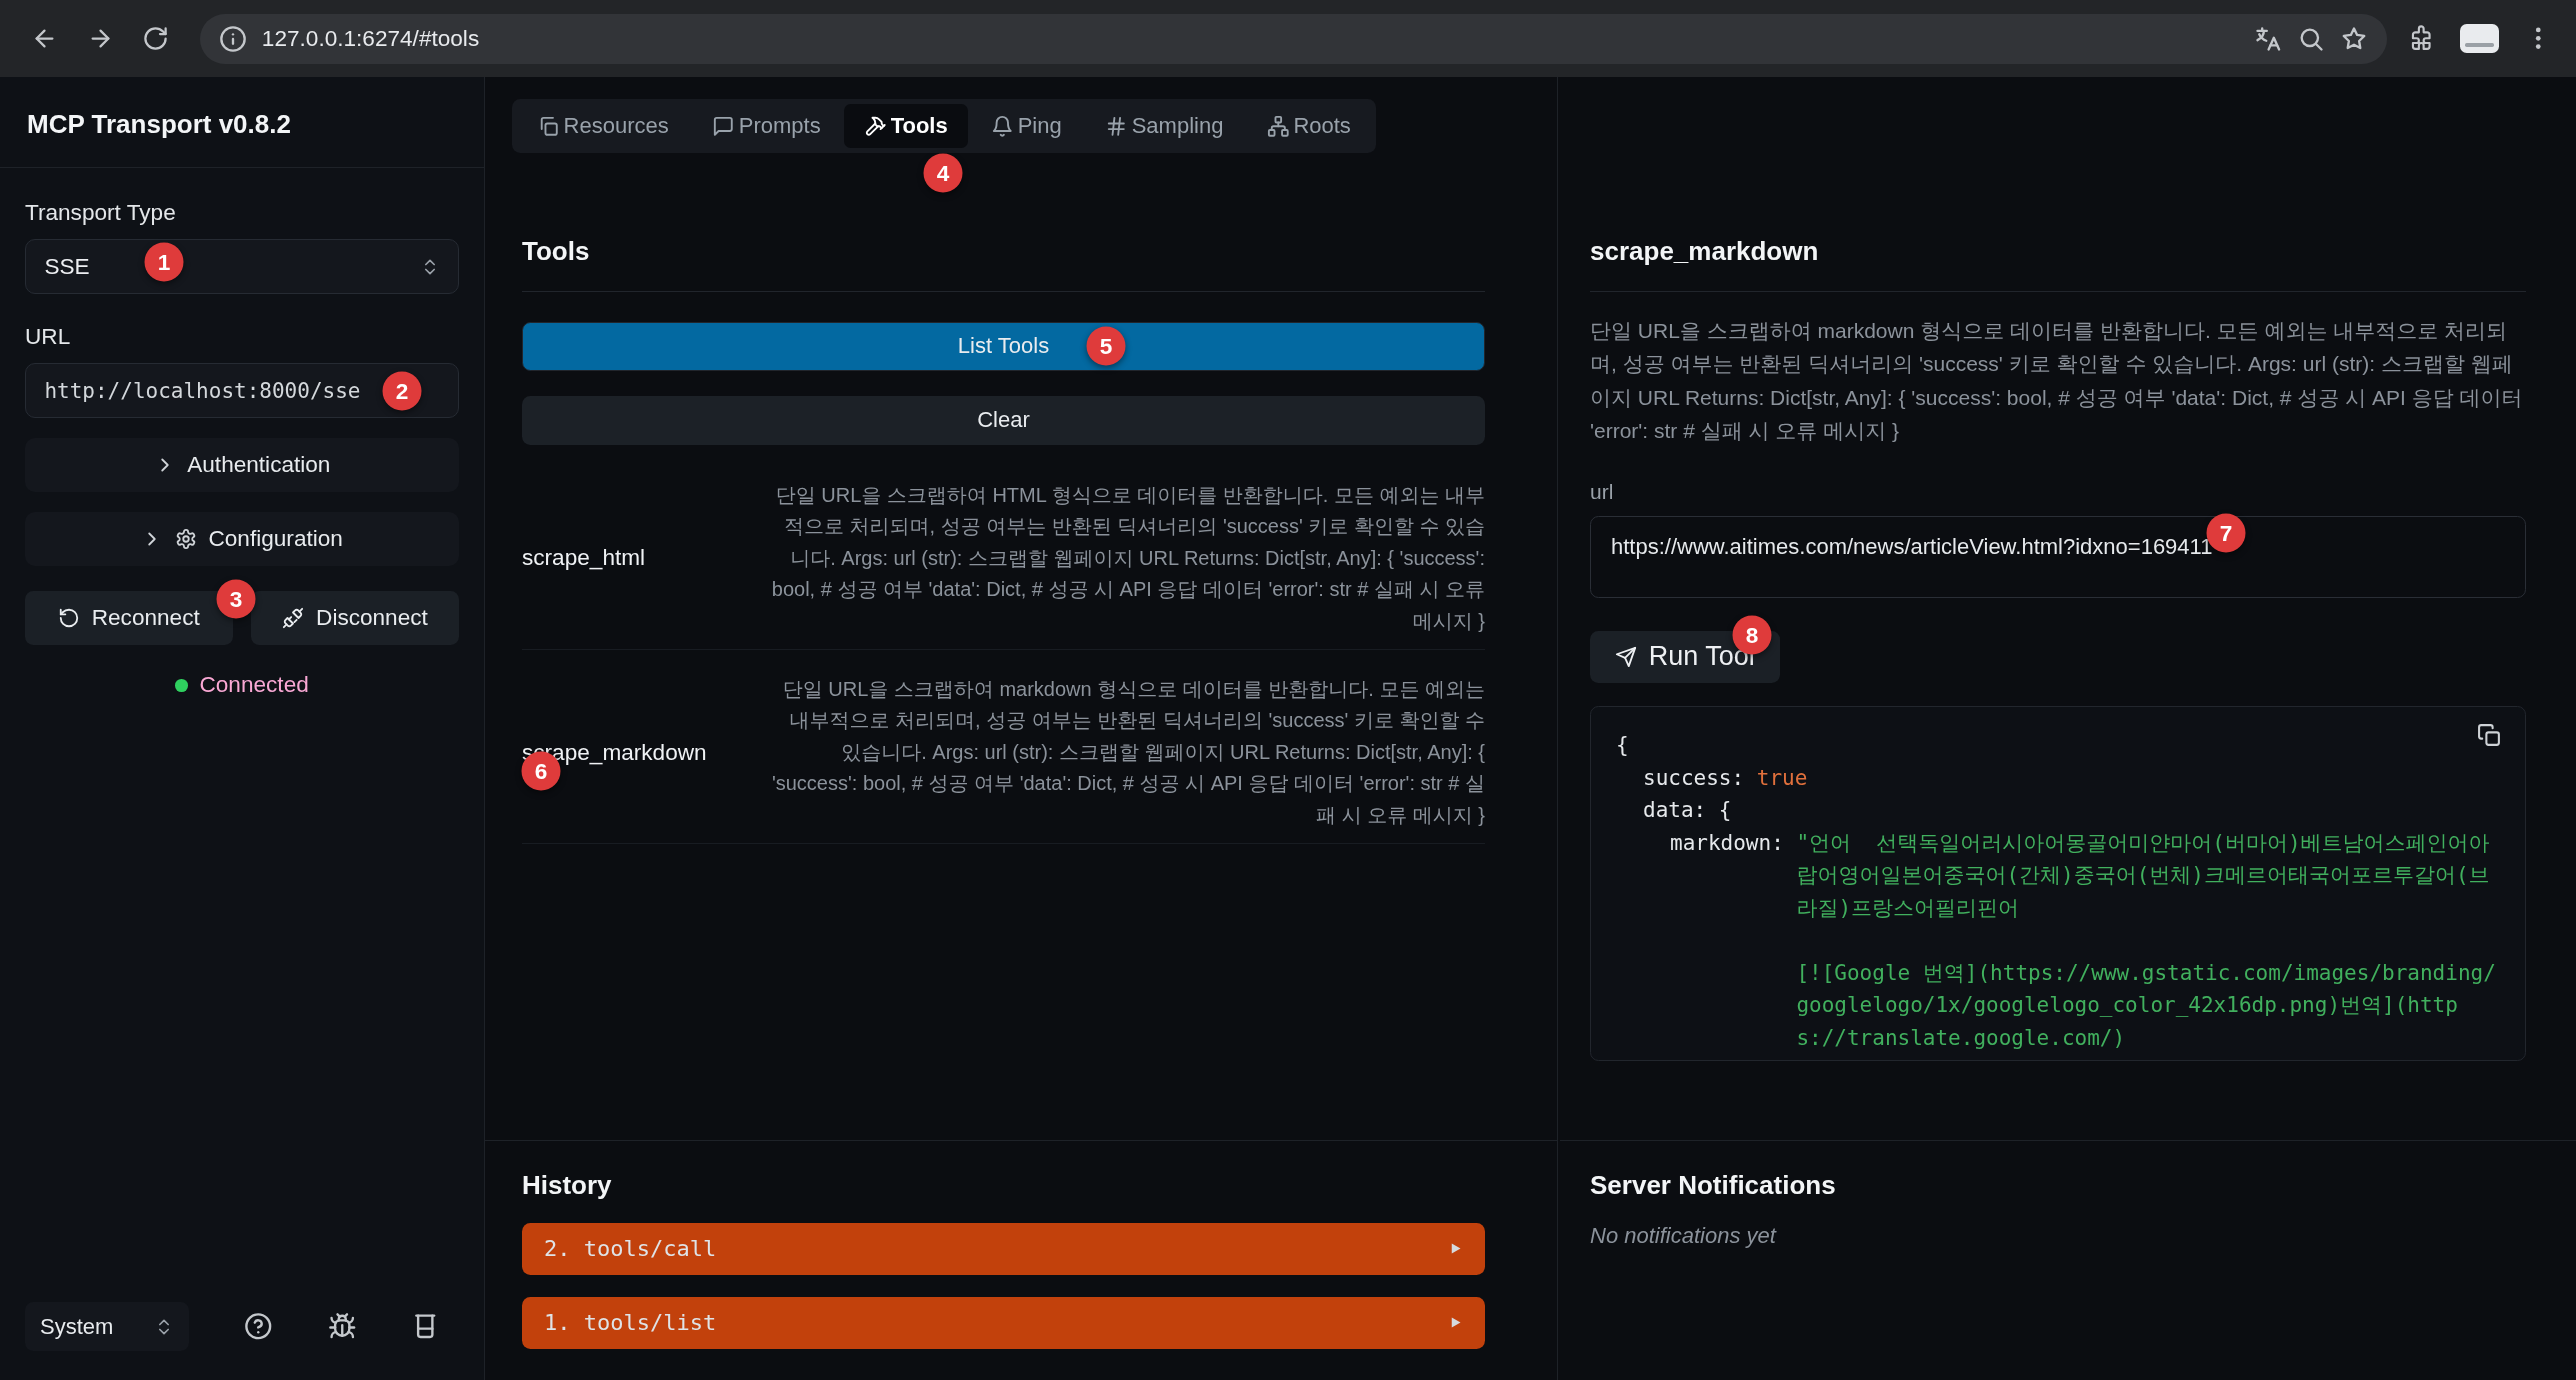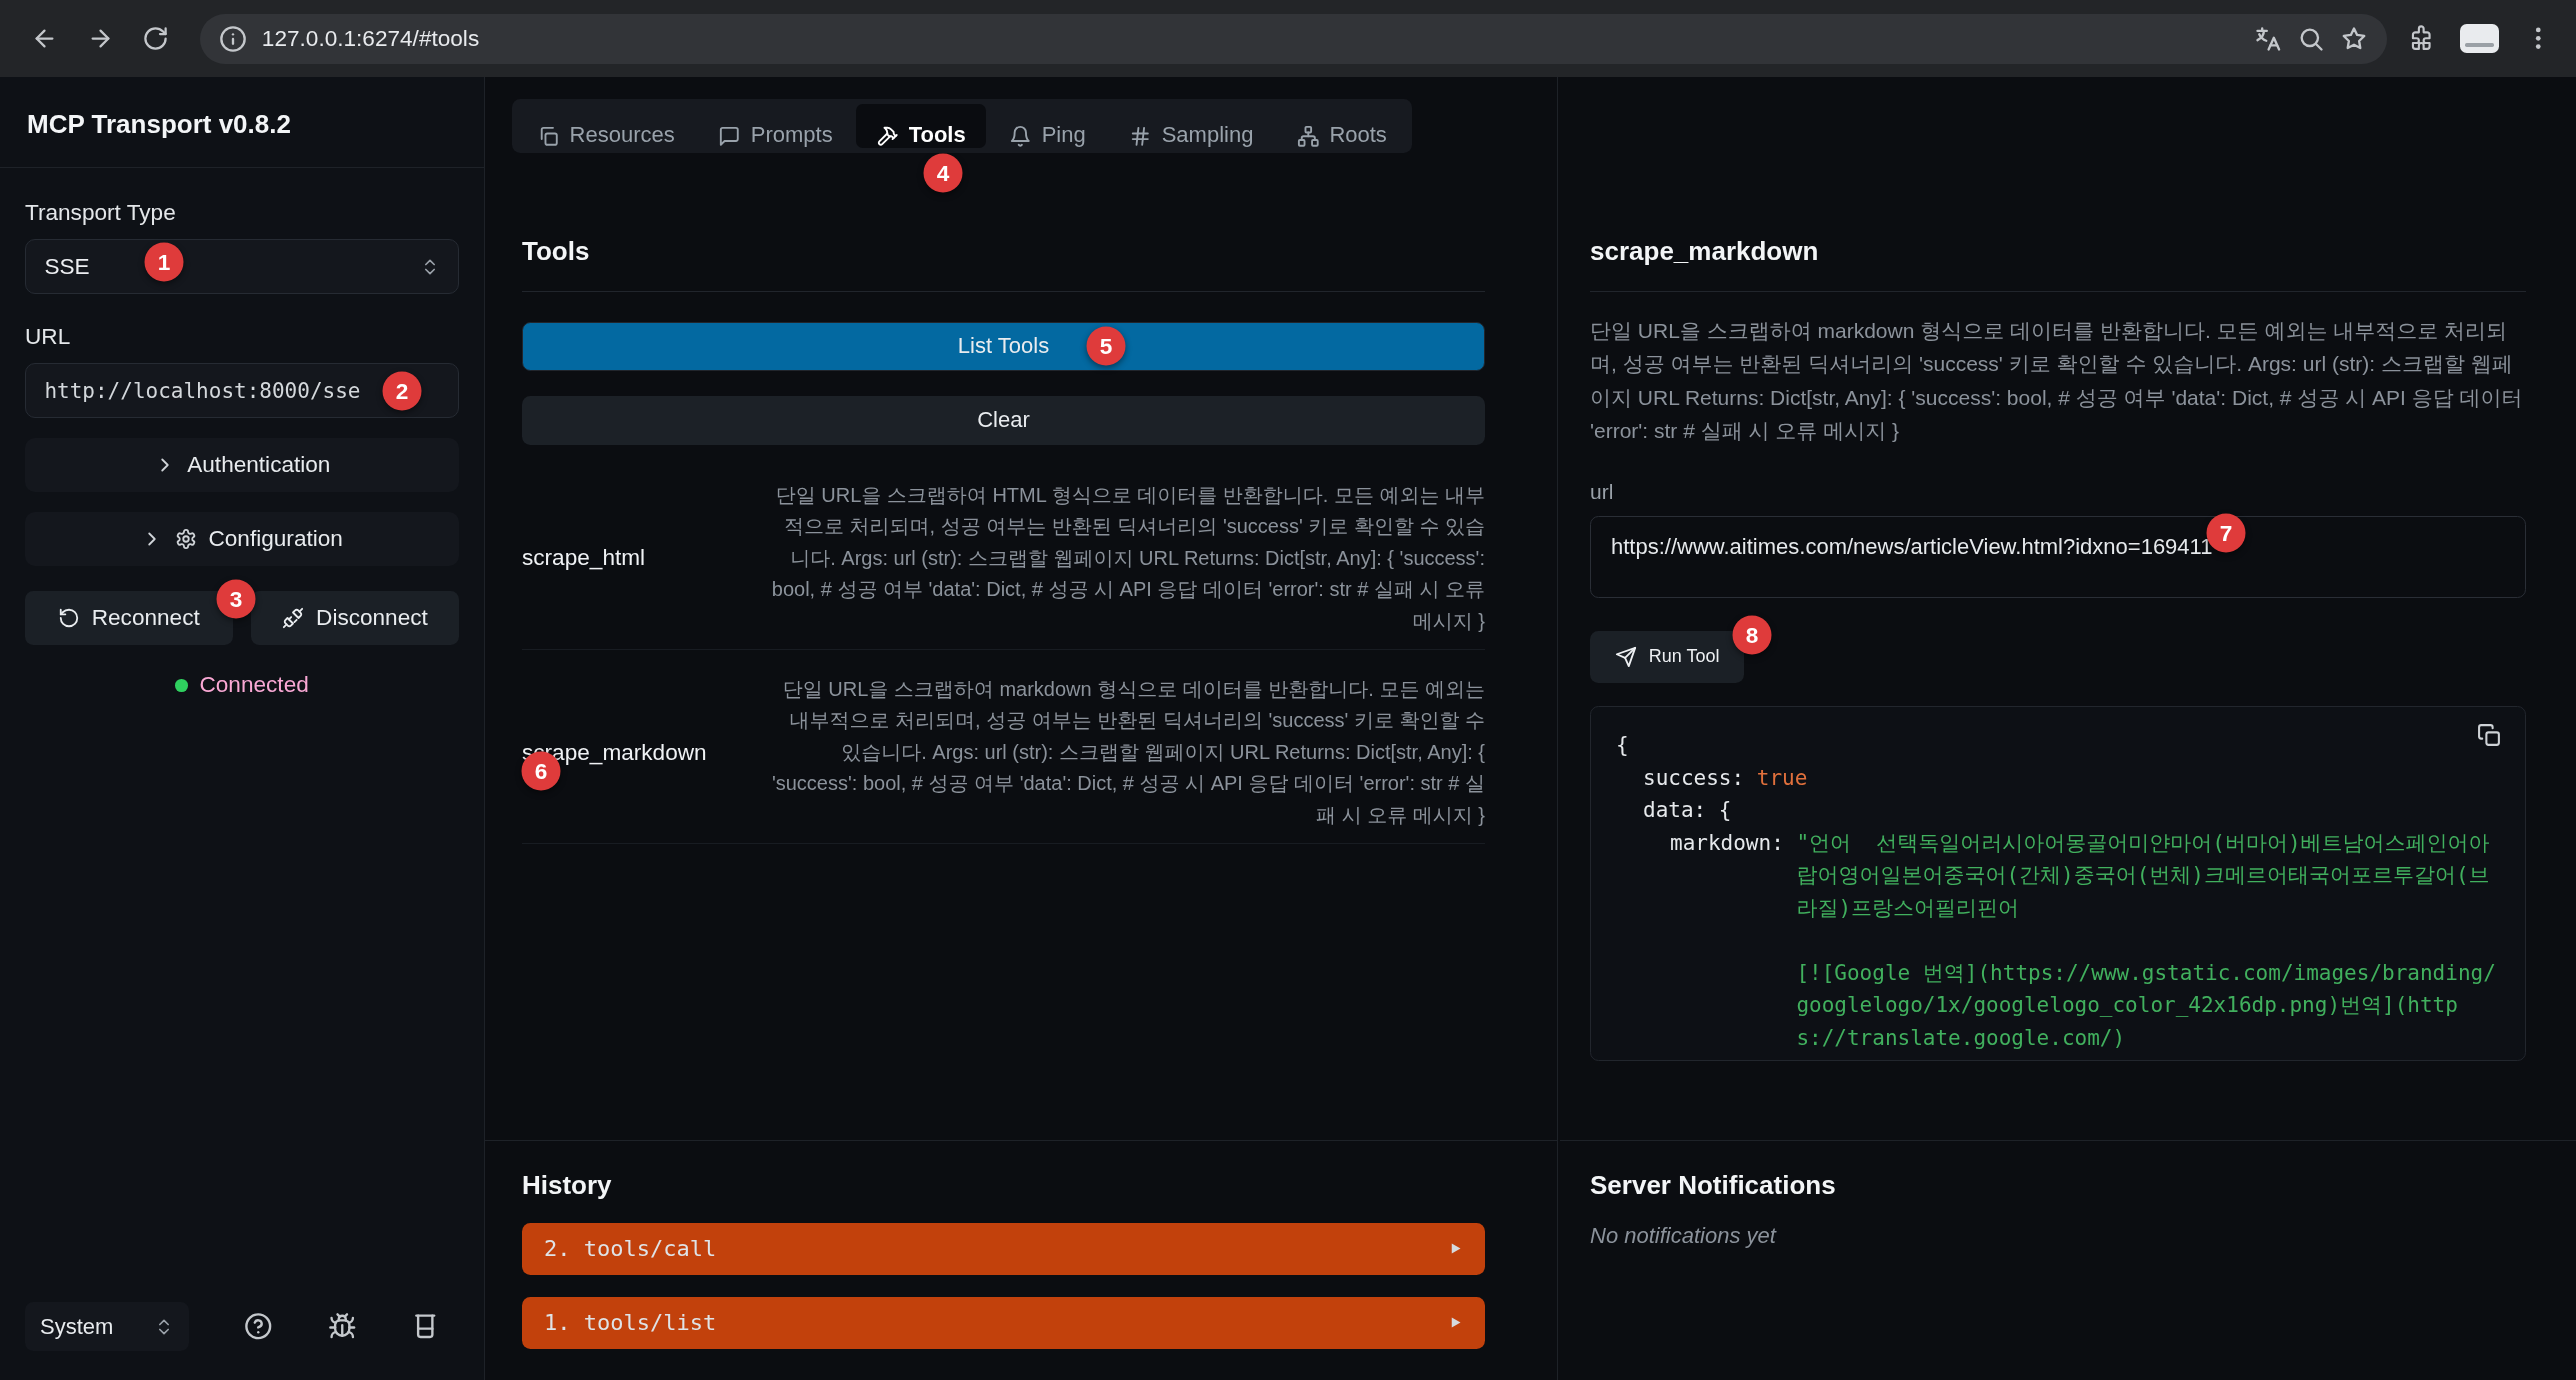--- a/index.html
+++ b/index.html
@@ -60,21 +60,21 @@
     display:flex; align-items:center; justify-content:space-between; padding:0 15px;
     font-size:22px; color:#e8ebee; }
   .footer-icons { display:flex; align-items:center; gap:55px; margin-left:55px; color:#c4c8cc; }
   .footer-icons svg { width:28.5px; height:28.5px; }
 
   
   .main { flex:1; position:relative; min-width:0; }
 
   .tab-bar { position:absolute; left:27px; top:22px; height:54px; background:#171a20;
     border-radius:8.4px; display:flex; align-items:center; padding:0 5px; gap:3.4px; }
-  .tab { display:flex; align-items:flex-end; gap:10px; height:44px; padding:0 20px;
+  .tab { display:flex; align-items:center; gap:4px; height:44px; padding:0 20px;
     border-radius:6.7px; font-size:22px; color:#99a2ab; }
   .tab svg { width:22.6px; height:22.6px; }
   .tab.active { background:#0a0c10; color:#ffffff; font-weight:600; }
 
   .center-col { position:absolute; left:0; top:0; bottom:0; width:1073px;
     border-right:1.7px solid #1e2228; }
   .center-inner { position:absolute; left:37px; right:72px; top:0; padding-top:159px; }
   .panel-title { font-size:26px; font-weight:700; color:#f3f5f7; }
   .divider { border:none; border-top:1.7px solid #21252c; margin:23.5px 0 0; }
   .big-btn { width:100%; margin-top:30px; height:49px; border-radius:8.4px; display:flex;
@@ -97,21 +97,21 @@
 
   .right-col { position:absolute; left:1075px; right:0; top:0; bottom:0; }
   .right-inner { position:absolute; left:30px; right:50px; top:0; padding-top:159px; }
   .detail-desc { margin-top:22px; font-size:21px; line-height:1.6; color:#8b929b; }
   .url-label { margin-top:32px; font-size:21px; color:#9aa1a9; }
   textarea.url-box { margin-top:11.7px; width:100%; height:82px; background:transparent;
     border:1.7px solid #2a2e36; border-radius:8.4px; padding:17px 20px; font-size:22px;
     color:#e6e9ec; font-family:"Liberation Sans","DejaVu Sans",sans-serif; resize:none;
     outline:none; overflow:hidden; }
   .run-btn { margin-top:30px; display:inline-flex; align-items:center; gap:11.7px; height:52px;
-    padding:0 25px; background:#1b2026; border-radius:8.4px; font-size:18px; color:#eef0f3;
+    padding:0 25px; background:#1b2026; border-radius:8.4px; font-size:27px; color:#eef0f3;
     border:none; font-family:inherit; }
   .run-btn svg { width:22px; height:22px; }
   .result-title { margin-top:44px; font-size:24px; font-weight:700; color:#f3f5f7; }
   .code-block { position:relative; margin-top:23.5px; height:355px; background:#0d1015;
     border:1.7px solid #22262d; border-radius:8.4px; padding:22px 25px;
     font-family:"DejaVu Sans Mono","Liberation Mono",monospace; font-size:21px;
     line-height:1.55; color:#e6e9ec; overflow:hidden; }
   .copy-btn { position:absolute; top:15px; right:17px; color:#ced2d6; background:none;
     border:none; }
   .copy-btn svg { width:25px; height:25px; }

